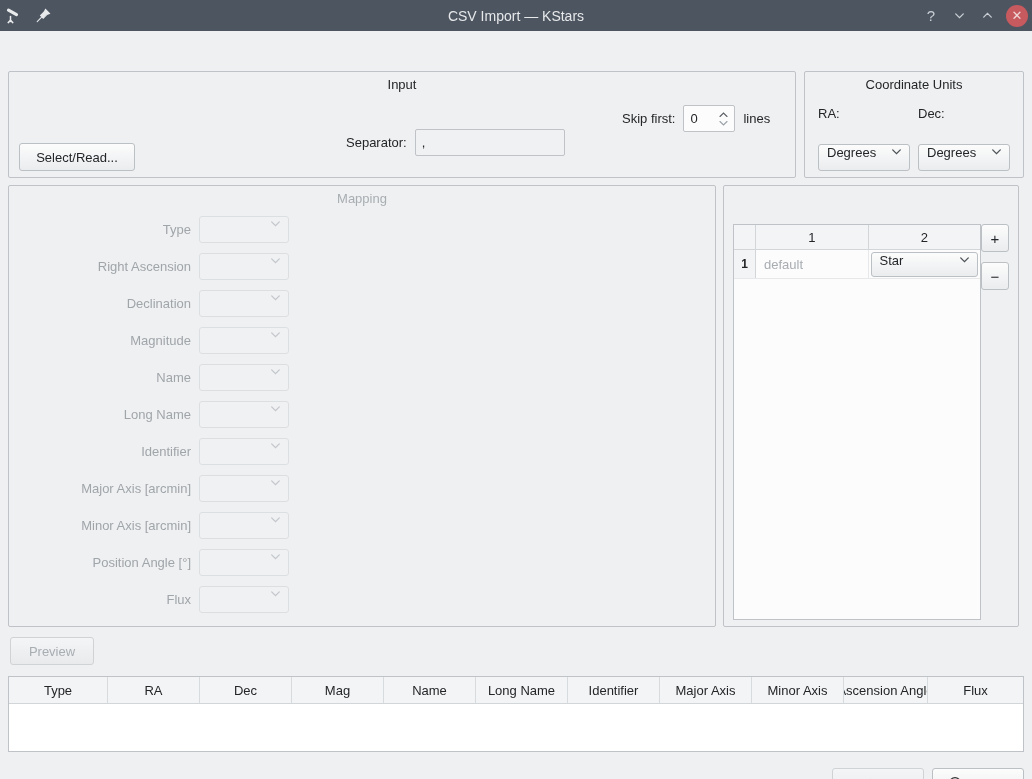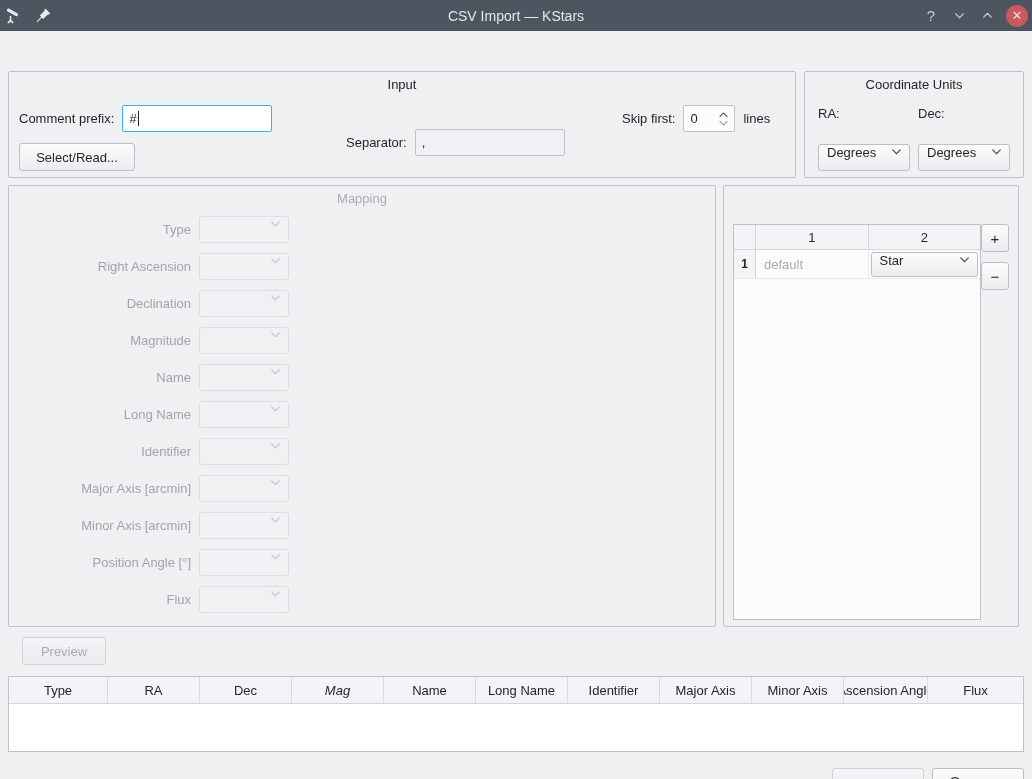--- a/index.html
+++ b/index.html
@@ -159,21 +159,21 @@
   .tm-sidebtns { position: absolute; right: 9px; top: 38px; width: 28px; }
   .sq-btn {
     width: 28px; height: 28px; margin-bottom: 10px;
     background: linear-gradient(to bottom, #fcfcfc, #eaecee);
     border: 1px solid #bbc0c4; border-radius: 3px;
     display: flex; align-items: center; justify-content: center;
     font-size: 15px; color: #232629; cursor: default;
   }
 
   
-  #preview-btn { position: absolute; left: 10px; top: 606px; width: 84px; height: 28px; margin-left: 12px; }
+  #preview-btn { position: absolute; left: 10px; top: 606px; width: 84px; height: 28px; }
   #preview-table {
     position: absolute; left: 8px; top: 645px; width: 1016px; height: 76px;
     border: 1px solid #bfc3c7; background: #ffffff;
   }
   .pv-hdr { display: flex; height: 27px; border-bottom: 1px solid #d3d6d9; background: #f3f4f5; }
   .pv-ch {
     display: flex; align-items: center; justify-content: center;
     font-size: 13px; border-right: 1px solid #d8dbde; color: #232629;
     overflow: hidden; white-space: nowrap;
   }
@@ -223,27 +223,20 @@
     </div>
     <div class="tb-btn close">✕</div>
   </div>
 </div>
 
 <div class="dialog">
 
   <div class="groupbox" id="input-group">
     <div class="gb-title">Input</div>
 
-    <div style="position:absolute; left:10px; top:33px; display:flex; align-items:center;">
-      <span class="lbl">Comment prefix:</span>
-      <span class="lineedit focused" style="width:150px; margin-left:8px;">
-        <span>#</span>
-          <span class="caret"></span>
-      </span>
-    </div>
 
     <div style="position:absolute; left:337px; top:33px; display:flex; align-items:center;margin-top:24px;">
       <span class="lbl">Separator:</span>
       <span class="lineedit" style="width:150px; margin-left:8px; background:#f0f1f2;">
         <span>,</span>
       </span>
     </div>
 
     <div style="position:absolute; left:613px; top:33px; display:flex; align-items:center;">
       <span class="lbl">Skip first:</span>
@@ -420,21 +413,21 @@
     </div>
   </div>
 
   <div class="btn disabled" id="preview-btn">Preview</div>
 
   <div id="preview-table">
     <div class="pv-hdr" id="preview-header">
         <div class="pv-ch" style="width: 99px; flex: 0 0 auto;">Type</div>
         <div class="pv-ch" style="width: 92px; flex: 0 0 auto;">RA</div>
         <div class="pv-ch" style="width: 92px; flex: 0 0 auto;">Dec</div>
-        <div class="pv-ch" style="width: 92px; flex: 0 0 auto; font-style: italic;">Mag</div>
+        <div class="pv-ch" style="width: 92px; flex: 0 0 auto;">Mag</div>
         <div class="pv-ch" style="width: 92px; flex: 0 0 auto;">Name</div>
         <div class="pv-ch" style="width: 92px; flex: 0 0 auto;">Long Name</div>
         <div class="pv-ch" style="width: 92px; flex: 0 0 auto;">Identifier</div>
         <div class="pv-ch" style="width: 92px; flex: 0 0 auto;">Major Axis</div>
         <div class="pv-ch" style="width: 92px; flex: 0 0 auto;">Minor Axis</div>
         <div class="pv-ch" style="width: 84px; flex: 0 0 auto;">Ascension Angle</div>
         <div class="pv-ch" style="width: 95px; flex: 0 0 auto;">Flux</div>
       </div>
     <div class="pv-body"></div>
   </div>

